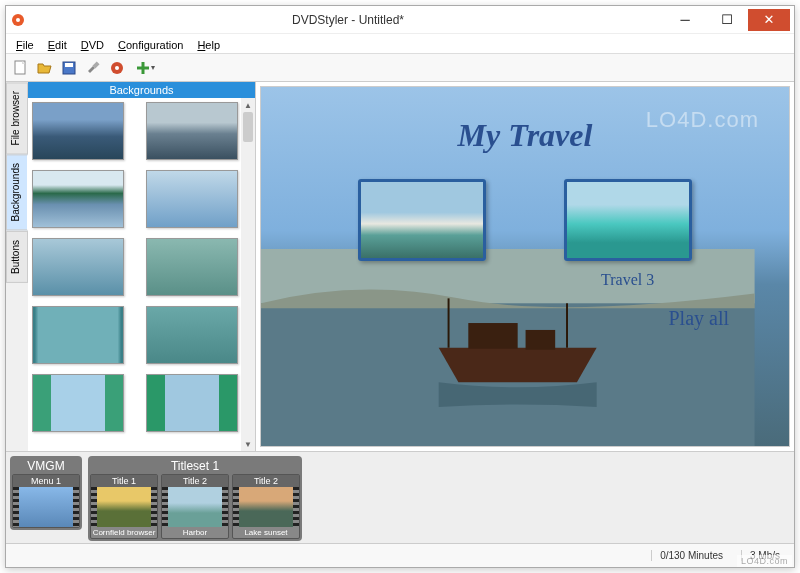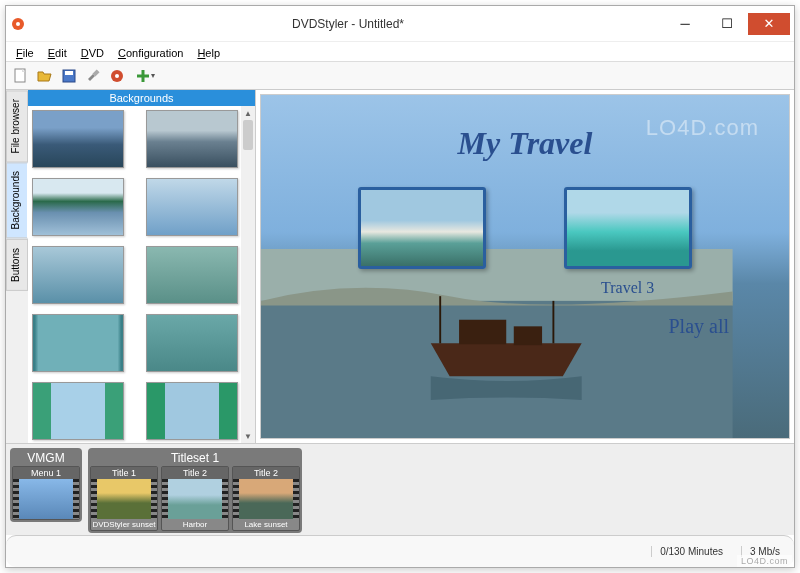--- a/index.html
+++ b/index.html
@@ -1,18 +1,18 @@
 <!DOCTYPE html>
 <html><head>
 <meta charset="utf-8">
 <style>
 * { box-sizing: border-box; margin: 0; padding: 0; }
 body { font-family: "Segoe UI", Tahoma, sans-serif; font-size: 11px; background: #fff; width: 800px; height: 573px; overflow: hidden; position: relative; }
 .window { width: 790px; height: 563px; margin: 5px; border: 1px solid #aaa; background: #fff; display: flex; flex-direction: column; box-shadow: 0 2px 8px rgba(0,0,0,0.2); }
-.titlebar { height: 36px; background: #fff; display: flex; align-items: center; padding: 0 4px; border-bottom: 1px solid #eee; }
+.titlebar { height: 28px; background: #fff; display: flex; align-items: center; padding: 0 4px; border-bottom: 1px solid #eee; }
 .title-icon { width: 16px; height: 16px; margin-right: 6px; }
 .title-text { flex: 1; text-align: center; font-size: 12px; color: #333; }
 .win-btns { display: flex; }
 .win-btn { width: 42px; height: 22px; display: flex; align-items: center; justify-content: center; font-size: 13px; }
 .win-close { background: #d04d2f; color: #fff; }
 .menubar { height: 20px; display: flex; align-items: flex-end; padding: 0 4px; gap: 2px; border-bottom: 1px solid #ddd; }
 .menu-item { padding: 2px 6px; cursor: default; }
 .menu-item u { text-decoration: underline; }
 .toolbar { height: 28px; display: flex; align-items: center; padding: 2px 4px; gap: 2px; border-bottom: 1px solid #ccc; background: #f8f8f8; }
 .tool-btn { width: 22px; height: 22px; display: flex; align-items: center; justify-content: center; border: 1px solid transparent; }
@@ -41,21 +41,21 @@
 .timeline { height: 92px; background: #eee; border-top: 1px solid #ccc; padding: 4px; display: flex; gap: 6px; align-items: flex-start; }
 .tl-group { background: #7a7a7a; border-radius: 4px; padding: 2px; display: flex; flex-direction: column; align-items: center; }
 .tl-group-header { color: #fff; font-size: 12px; padding: 1px 4px; }
 .tl-items { display: flex; gap: 3px; border-radius: 22px; }
 .tl-item { display: flex; flex-direction: column; align-items: center; background: #888; border: 1px solid #555; border-radius: 2px; }
 .tl-item-title { color: #fff; font-size: 9px; padding: 1px 3px; background: #666; width: 100%; text-align: center; }
 .tl-item-thumb { width: 66px; height: 40px; position: relative; }
 .tl-item-caption { color: #fff; font-size: 8px; padding: 1px; }
 .film-edge { position: absolute; top: 0; bottom: 0; width: 6px; background: repeating-linear-gradient(#222 0 3px, #888 3px 6px); }
 .film-edge.l { left: 0; } .film-edge.r { right: 0; }
-.statusbar { height: 32px; border-top: 1px solid #ccc; display: flex; align-items: center; justify-content: flex-end; padding: 0 6px; gap: 10px; font-size: 10px; color: #333; background: #f8f8f8; border-radius: 10px; }
+.statusbar { height: 24px; border-top: 1px solid #ccc; display: flex; align-items: center; justify-content: flex-end; padding: 0 6px; gap: 10px; font-size: 10px; color: #333; background: #f8f8f8; }
 .status-seg { padding: 0 8px; border-left: 1px solid #ccc; }
 .corner-wm { position: absolute; right: 8px; bottom: 6px; font-size: 9px; color: rgba(0,0,0,0.35); background: rgba(255,255,255,0.6); padding: 1px 4px; letter-spacing: 0.5px; }
 </style>
 </head>
 <body>
 
 <div class="window">
   <div class="titlebar">
     <span class="title-icon">
       <svg viewBox="0 0 16 16">
@@ -191,21 +191,21 @@
       </div>
       <div class="tl-group">
         <div class="tl-group-header">Titleset 1</div>
         <div class="tl-items">
           <div class="tl-item">
             <div class="tl-item-title">Title 1</div>
             <div class="tl-item-thumb" style="background: linear-gradient(rgb(232, 200, 104) 35%, rgb(90, 112, 56) 60%);">
               <div class="film-edge l"></div>
               <div class="film-edge r"></div>
             </div>
-            <div class="tl-item-caption">DVDStyler sunset</div>
+            <div class="tl-item-caption">Cornfield browser</div>
           </div>
           <div class="tl-item">
             <div class="tl-item-title">Title 2</div>
             <div class="tl-item-thumb" style="background: linear-gradient(rgb(176, 208, 224) 40%, rgb(106, 160, 152) 65%);">
               <div class="film-edge l"></div>
               <div class="film-edge r"></div>
             </div>
             <div class="tl-item-caption">Harbor</div>
           </div>
           <div class="tl-item">

